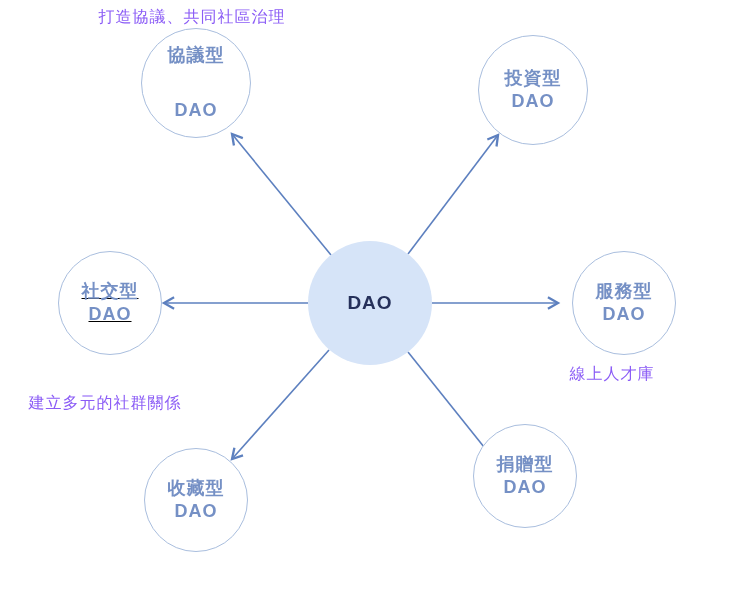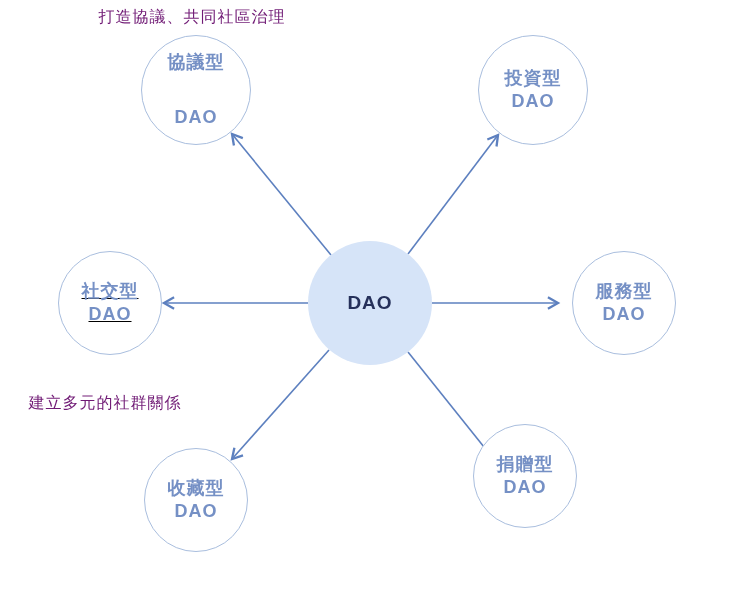--- a/index.html
+++ b/index.html
@@ -35,21 +35,21 @@
     box-sizing: border-box;
   }
   .node .node-title,
   .node .node-sub {
     color: #7590c5;
     font-weight: bold;
     font-size: 18px;
     line-height: 1.3;
     letter-spacing: 1px;
   }
-  .node-tl { left: 141px; top: 35px;  width: 110px; height: 110px; gap: 32px; }
+  .node-tl { left: 141px; top: 28px;  width: 110px; height: 110px; gap: 32px; }
   .node-tr { left: 478px; top: 35px;  width: 110px; height: 110px; }
   .node-l  { left: 58px;  top: 251px; width: 104px; height: 104px; text-decoration: underline; }
   .node-r  { left: 572px; top: 251px; width: 104px; height: 104px; }
   .node-bl { left: 144px; top: 448px; width: 104px; height: 104px; }
   .node-br { left: 473px; top: 424px; width: 104px; height: 104px; }
   .center-node {
     position: absolute;
     left: 308px; top: 241px;
     width: 124px; height: 124px;
     border-radius: 50%;
@@ -61,21 +61,21 @@
   .center-node .center-label {
     color: #25305a;
     font-weight: bold;
     font-size: 19px;
     letter-spacing: 1px;
   }
   .caption {
     position: absolute;
     transform: translateX(-50%);
     white-space: nowrap;
-    color: #701a75;
+    color: #8b5cf6;
     font-size: 16px;
     letter-spacing: 1px;
   }
   .cap-tl { left: 192px; top: 7px; }
   .cap-tr { left: 537px; top: 7px; }
   .cap-l  { left: 105px; top: 364px; margin-top: 29px; }
   .cap-r  { left: 612px; top: 364px; }
   .cap-bl { left: 187px; top: 560px; }
   .cap-br { left: 521px; top: 560px; }
 </style>
@@ -93,20 +93,21 @@
     <line x1="331" y1="255" x2="232" y2="134" stroke="#5d80bf" stroke-width="1.6" marker-end="url(#arrowhead)"></line>
     <line x1="408" y1="254" x2="498" y2="135" stroke="#5d80bf" stroke-width="1.6" marker-end="url(#arrowhead)"></line>
     <line x1="308" y1="303" x2="164" y2="303" stroke="#5d80bf" stroke-width="1.6" marker-end="url(#arrowhead)"></line>
     <line x1="432" y1="303" x2="558" y2="303" stroke="#5d80bf" stroke-width="1.6" marker-end="url(#arrowhead)"></line>
     <line x1="329" y1="350" x2="232" y2="459" stroke="#5d80bf" stroke-width="1.6" marker-end="url(#arrowhead)"></line>
     <line x1="408" y1="352" x2="492" y2="457" stroke="#5d80bf" stroke-width="1.6" marker-end="url(#arrowhead)"></line>
   </svg>
 
   <div class="caption cap-tl">打造協議、共同社區治理</div>
   <div class="caption cap-l">建立多元的社群關係</div>
+  <div class="caption cap-r">線上人才庫</div>
 
   <div class="node node-tl">
     <span class="node-title">協議型</span>
     <span class="node-sub">DAO</span>
   </div>
   <div class="node node-tr">
     <span class="node-title">投資型</span>
     <span class="node-sub">DAO</span>
   </div>
   <div class="node node-l">

